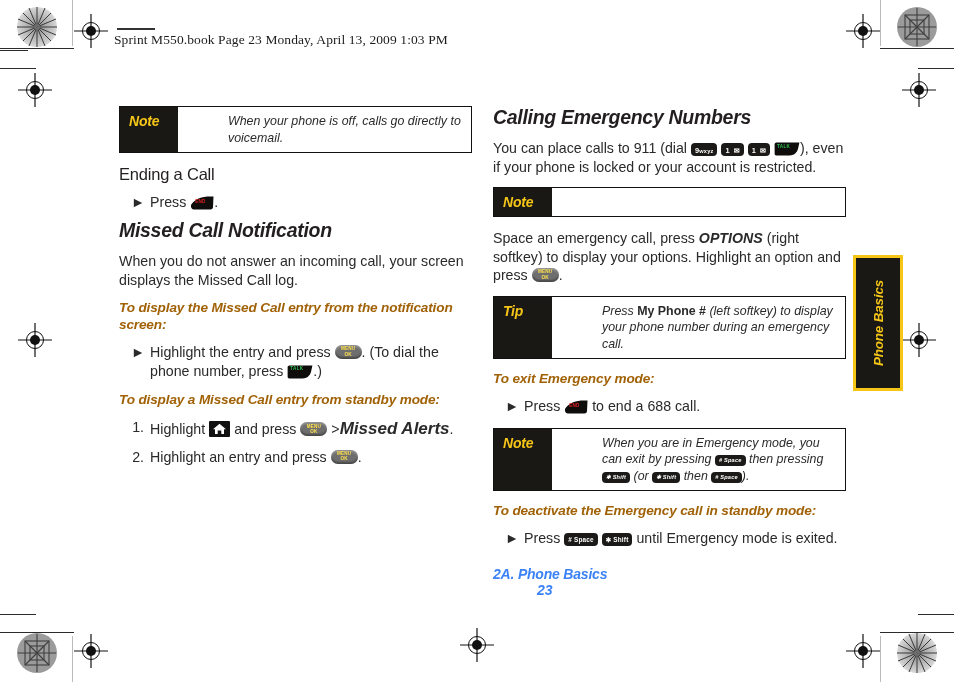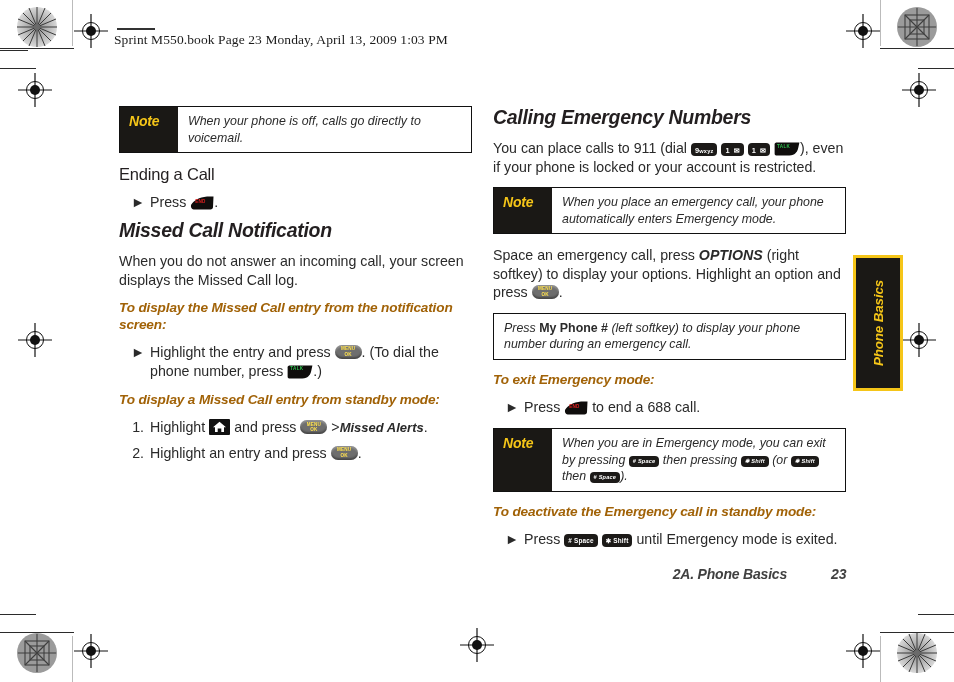--- a/index.html
+++ b/index.html
@@ -57,21 +57,21 @@
   .step .marker{
     flex:0 0 auto;width:31px;text-align:left;padding-left:12px;
     box-sizing:border-box;
   }
   .step .marker.num{text-align:right;padding-left:0;padding-right:6px;width:31px;}
   .step .txt{flex:1 1 auto;}
 
   
   .notebox{
     display:flex;border:1.4px solid #111;margin:0 0 12px 0;
-    background:#fff;box-sizing:border-box;
+    background:#fff;box-sizing:border-box;gap:40px;
   }
   .notebox .lbl{
     flex:0 0 58px;background:#1a1815;color:#f5c518;
     font-size:14px;font-style:italic;font-weight:bold;
     padding:6px 0 6px 9px;box-sizing:border-box;
     letter-spacing:-.2px;
   }
   .notebox.tip .lbl{flex:0 0 58px;}
   .notebox .bodytxt{
     flex:1 1 auto;padding:6px 8px 6px 10px;
@@ -151,21 +151,22 @@
     transform:translate(-50%,-50%) rotate(-90deg);
     white-space:nowrap;color:#f5c518;
     font-size:13.5px;font-style:italic;font-weight:bold;
     letter-spacing:-.2px;
   }
 
   
   .footer{
     position:absolute;left:493px;top:566px;width:360px;
     font-size:14px;display:flex;justify-content:flex-end;
-    color:#404040;
+    color:#3b82f6;
+    flex-direction:column;
   }
   .footer .ftitle{font-style:italic;font-weight:bold;letter-spacing:-.2px;}
   .footer .fpage{margin-left:44px;font-style:italic;font-weight:bold;width:22px;text-align:left;}
 </style>
 </head>
 <body>
 
 <div class="page">
 
   <div class="reg reg-star" style="left:16px;top:6px;">
@@ -372,21 +373,21 @@
         <span>Highlight</span>
         <span class="key key-home">
           <svg width="15" height="12" viewBox="0 0 15 12">
             <path d="M7.5 0.8 L14 6.2 L12 6.2 L12 11 L9.3 11 L9.3 7.6 L5.7 7.6 L5.7 11 L3 11 L3 6.2 L1 6.2 Z" fill="#ffffff"></path>
           </svg>
         </span>
         <span>and press</span>
         <span class="key key-menuok">
           <span class="l1">MENU</span><span class="l2">OK</span>
         </span>
-        <span>&gt;</span><i style="font-style:italic;font-weight:bold;font-size:13px;margin-top:36px;">Missed Alerts</i><span>.</span>
+        <span>&gt;</span><i style="font-style:italic;font-weight:bold;font-size:17px;margin-top:36px;">Missed Alerts</i><span>.</span>
       </div>
     </div>
 
     <div class="step">
       <div class="marker num">2.</div>
       <div class="txt">
         <span>Highlight an entry and press</span>
         <span class="key key-menuok">
           <span class="l1">MENU</span><span class="l2">OK</span>
         </span><span>.</span>
@@ -407,33 +408,33 @@
       <span class="key key-talk">
         <svg width="26" height="14" viewBox="0 0 26 14">
             <path d="M0.6 2.4 C0.6 1 1.6 0.4 3.2 0.4 L21 0.4 L25.4 0.4 L24.2 6 C23 11.6 19.6 13.6 13 13.6 L3 13.6 C1.4 13.6 0.6 12.8 0.6 11.4 Z" fill="#0f0d0c"></path>
           </svg>
         <em>TALK</em>
       </span><span>), even if your phone is locked or your account is restricted.</span>
     </p>
 
     <div class="notebox">
       <div class="lbl">Note</div>
-      <div class="bodytxt">When you place an emergency call, your phone automatically enters Emergency mode.</div>
     </div>
 
     <p class="body">
       <span>Space an emergency call, press</span>
       <i style="font-style:italic;font-weight:bold;">OPTIONS</i>
       <span>(right softkey) to display your options. Highlight an option and press</span>
       <span class="key key-menuok">
         <span class="l1">MENU</span><span class="l2">OK</span>
       </span><span>.</span>
     </p>
 
     <div class="notebox tip">
+      <div class="lbl">Tip</div>
       <div class="bodytxt">
         <span>Press</span>
         <b>My Phone #</b>
         <span>(left softkey) to display your phone number during an emergency call.</span>
       </div>
     </div>
 
     <p class="lead">To exit Emergency mode:</p>
 
     <div class="step" style="margin-bottom:12px;">

